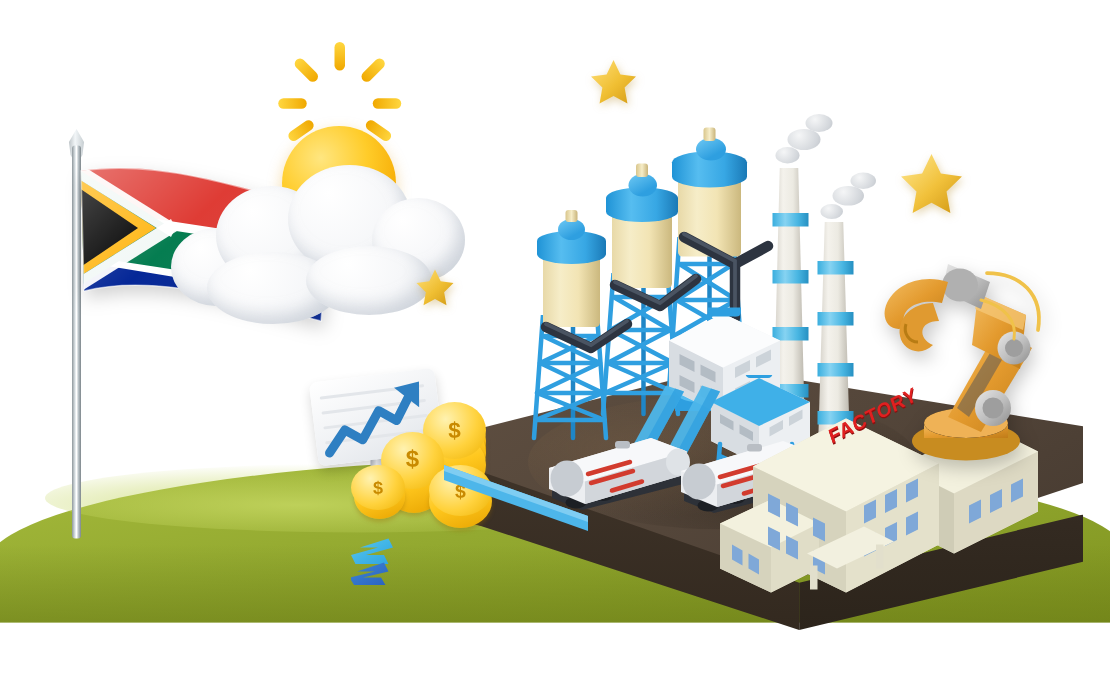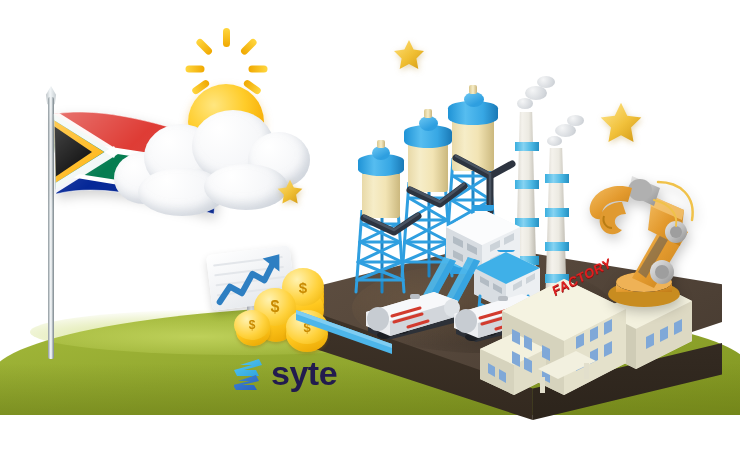--- a/index.html
+++ b/index.html
@@ -595,16 +595,15 @@
           </linearGradient>
           <linearGradient id="lg2" x1="0" y1="0" x2="1" y2="1">
             <stop offset="0%" stop-color="#3f87d6"></stop>
               <stop offset="100%" stop-color="#2a62bf"></stop>
           </linearGradient>
         </defs>
         <path d="M25 3 L28 9 L10 14 L22 14 L25 20 L3 20 L0 14 L18 9 L6 9 Z" fill="url(#lg1)"></path>
         <path d="M22 19 L25 25 L8 29 L20 29 L23 34 L2 34 L-1 29 L16 25 L4 25 Z" fill="url(#lg2)"></path>
       </svg>
     </span>
-    <span class="logo-text">syte</span>
   </div>
 
 </div>
 
 </body></html>

